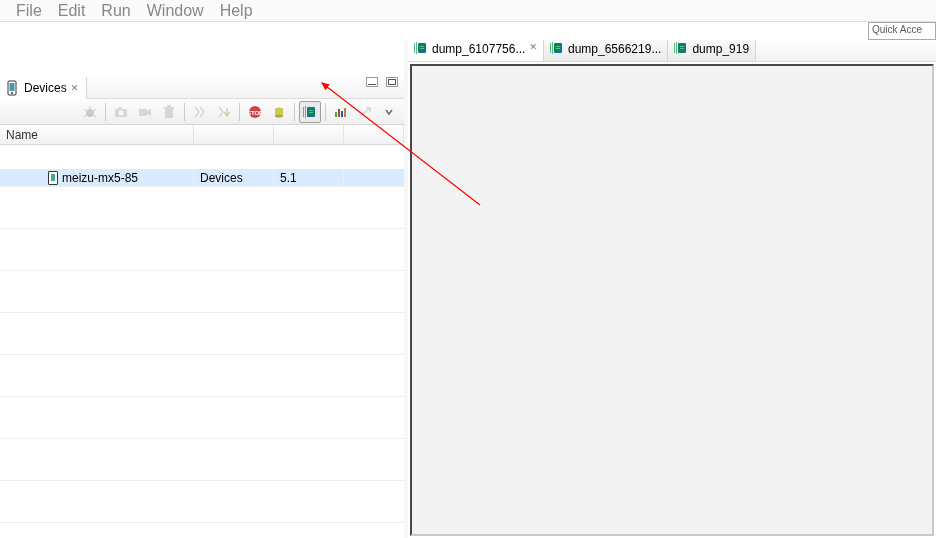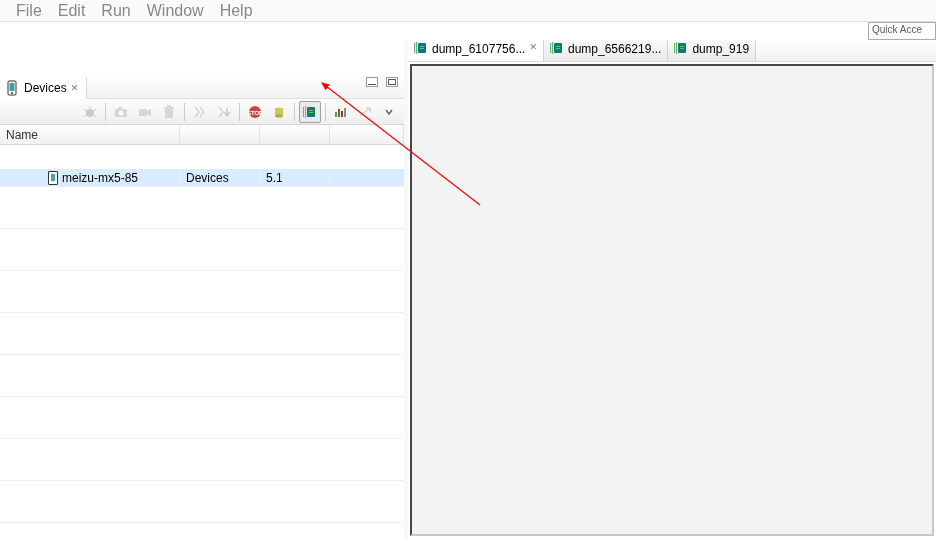--- a/index.html
+++ b/index.html
@@ -120,21 +120,21 @@
     background: linear-gradient(#fefefe,#f1f1f1);
     border-bottom: 1px solid #d8d8d8;
     color: #333;
   }
   .thcell {
     padding: 2px 6px;
     border-right: 1px solid #e3e3e3;
     font-size: 12px;
     display:flex;align-items:center;
   }
-  .col-name { width: 180px; text-align: center; }
+  .col-name { width: 194px; text-align: center; }
   .col-status { width: 80px; }
   .col-ver { width: 70px; }
   .col-rest { flex: 1; }
   .tbody { }
   .trow {
     display: flex;
     height: 18px;
     align-items:center;
     border-bottom: 1px solid #eee;
     margin-top: 24px;

